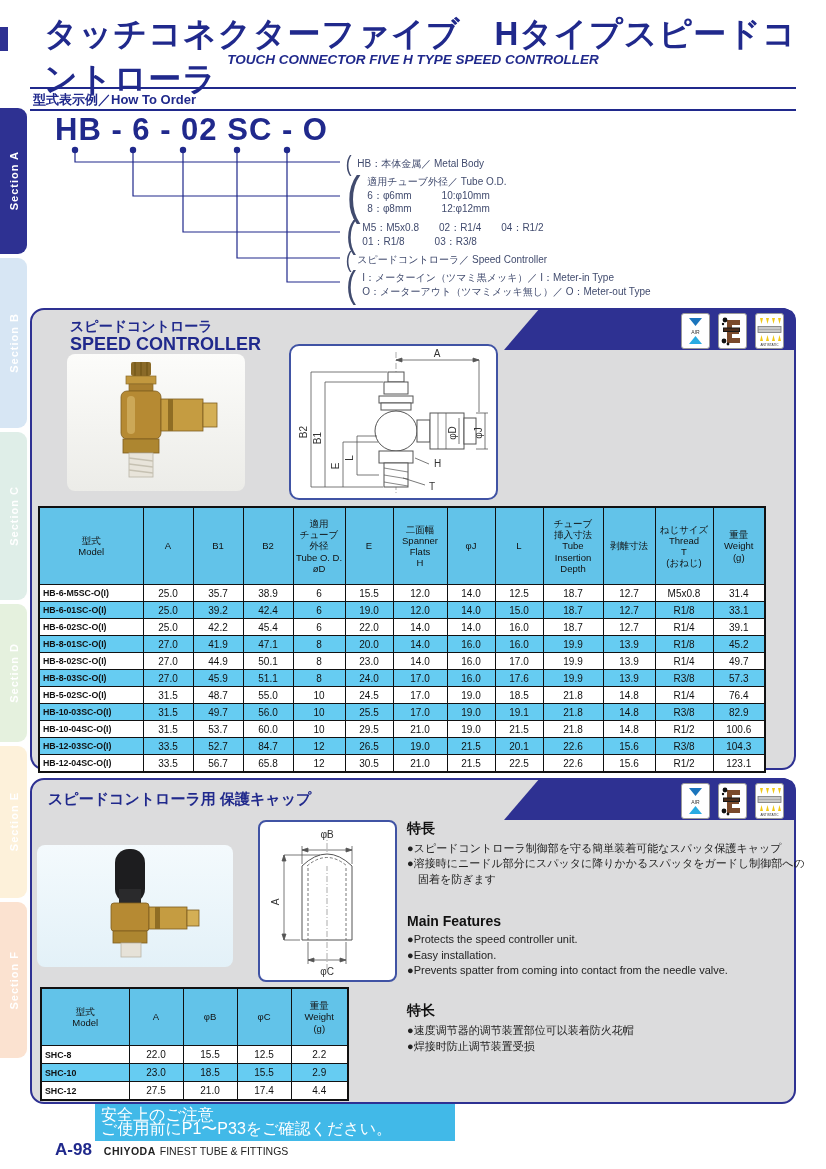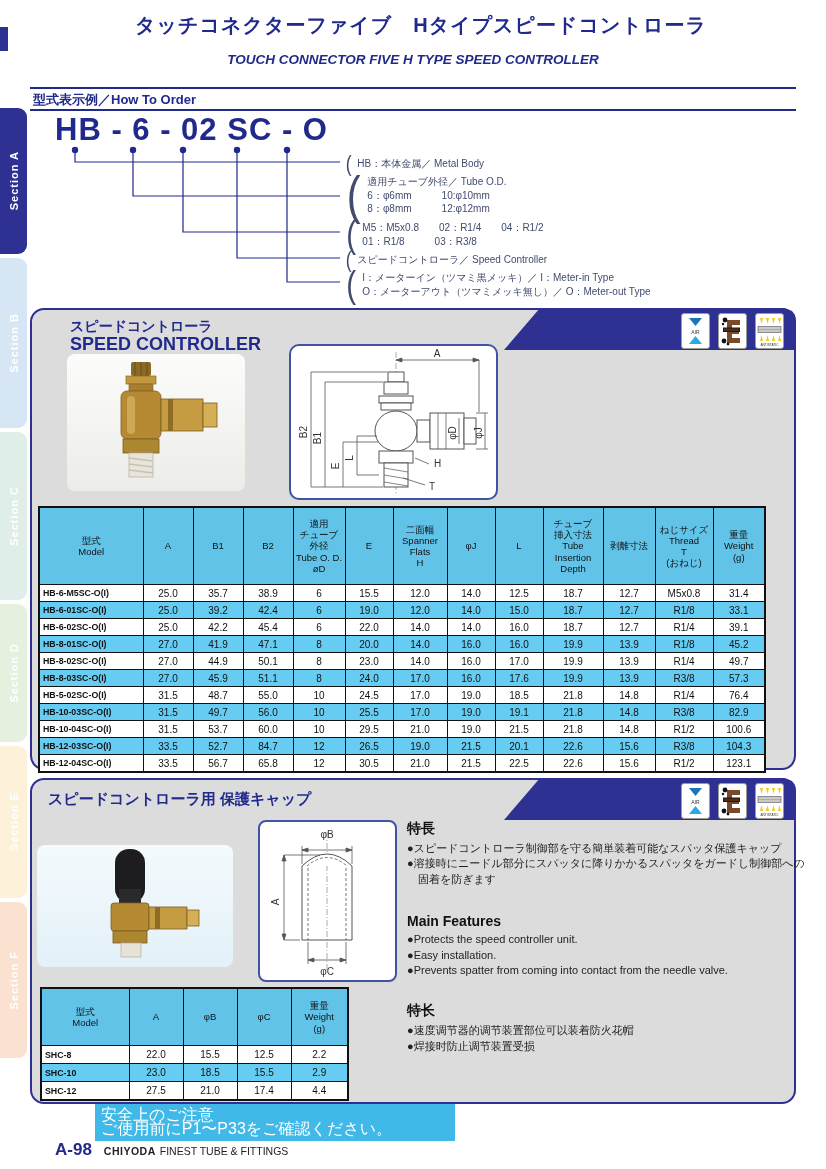--- a/index.html
+++ b/index.html
@@ -12,21 +12,21 @@
   .tab span{writing-mode:vertical-rl;transform:rotate(180deg);font-weight:bold;font-size:11px;color:#fff;letter-spacing:1px;}
   .tab-0{top:108px;height:146px;}
   .tab-1{top:258px;height:170px;}
   .tab-2{top:432px;height:168px;}
   .tab-3{top:604px;height:138px;}
   .tab-4{top:746px;height:152px;}
   .tab-5{top:902px;height:156px;}
   .corner-mark{left:0;top:27px;width:8px;height:24px;background:#2e3192;}
 
   
-  .title-ja{left:38px;width:766px;top:12px;text-align:center;font-size:20px;font-weight:bold;color:#20298c;letter-spacing:1px;}
+  .title-ja{left:44px;width:766px;top:12px;font-size:33px;font-weight:bold;color:#20298c;letter-spacing:1px;}
   .title-en{left:30px;width:766px;top:52px;text-align:center;font-size:13.5px;font-weight:bold;font-style:italic;color:#20298c;}
   .rule{left:30px;width:766px;height:2px;background:#20298c;}
   .rule1{top:87px;} .rule2{top:109px;}
   .how-to-order{left:33px;top:91px;font-size:13px;font-weight:bold;color:#20298c;}
 
   
   .order-code{left:55px;top:112px;font-size:31px;font-weight:bold;color:#20298c;letter-spacing:1px;}
   .connectors{left:0;top:0;width:826px;height:310px;pointer-events:none;}
   .callout{position:absolute;left:345px;display:flex;align-items:center;color:#414b6e;font-size:10px;line-height:13.5px;}
   .callout .bracket{line-height:.9;font-weight:400;margin-right:5px;color:#414b6e;transform:scaleX(.8);}

